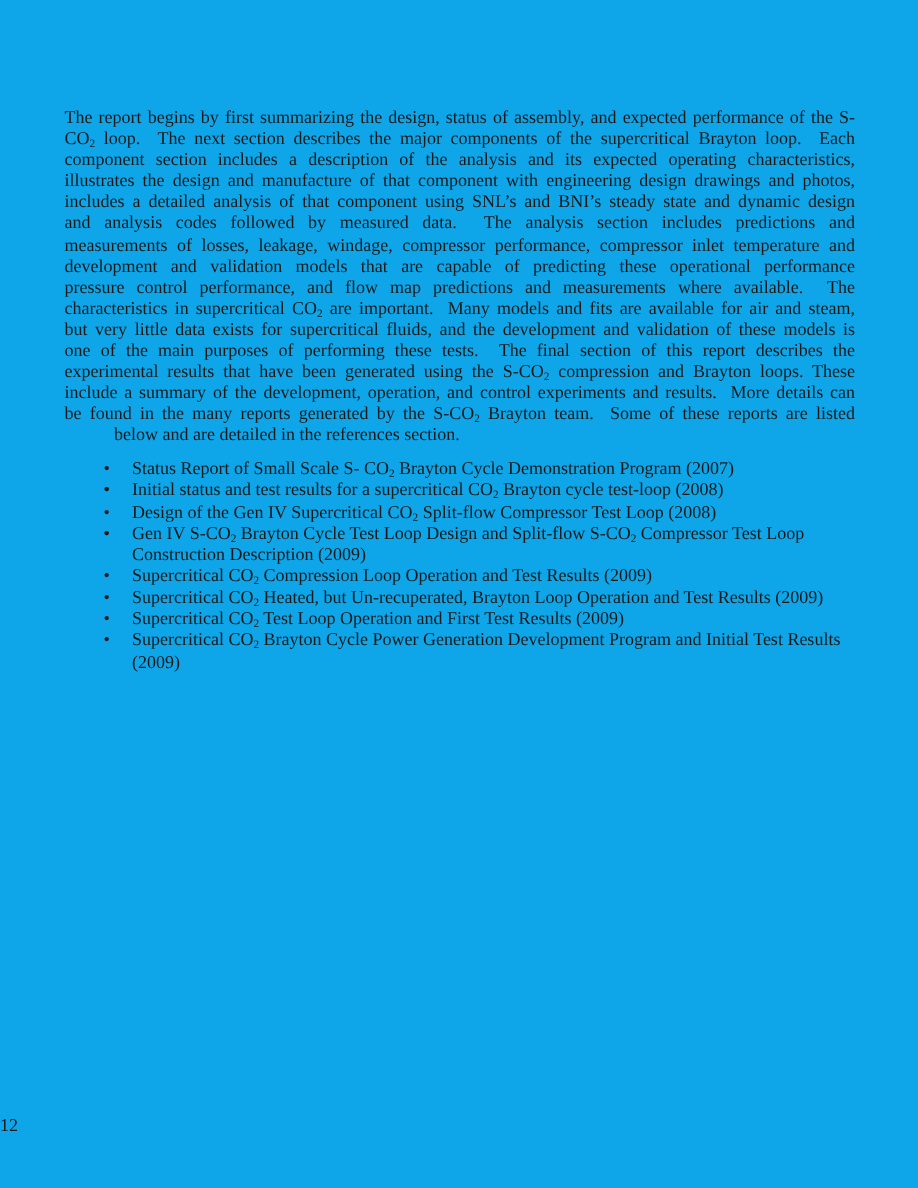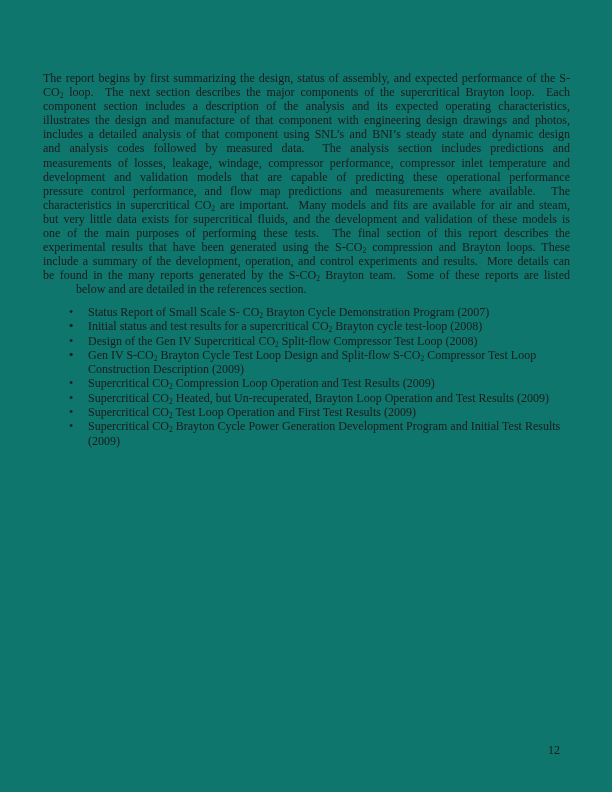--- a/index.html
+++ b/index.html
@@ -1,20 +1,20 @@
 <!DOCTYPE html>
 <html><head>
 <meta charset="utf-8">
 <style>
   html, body { margin: 0; padding: 0; background: #ffffff; }
   .page {
     position: relative;
     width: 612px;
     height: 792px;
-    background: #0f766e;
+    background: #0ea5e9;
     font-family: "Liberation Serif", "DejaVu Serif", serif;
     color: #1a1a1a;
     overflow: hidden;
   }
   .para {
     position: absolute;
     left: 43px;
     top: 71px;
     width: 527px;
     font-size: 12px;
@@ -43,21 +43,21 @@
   .bullet {
     position: absolute;
     left: -19px;
     top: 0;
   }
   .footer {
     position: absolute;
     left: 0;
     top: 743px;
     width: 560px;
-    text-align: right;
+    text-align: left;
     font-size: 12px;
   }
   sub {
     font-size: 7.5px;
     line-height: 0;
     vertical-align: baseline;
     position: relative;
     top: 2px;
   }
 </style>

